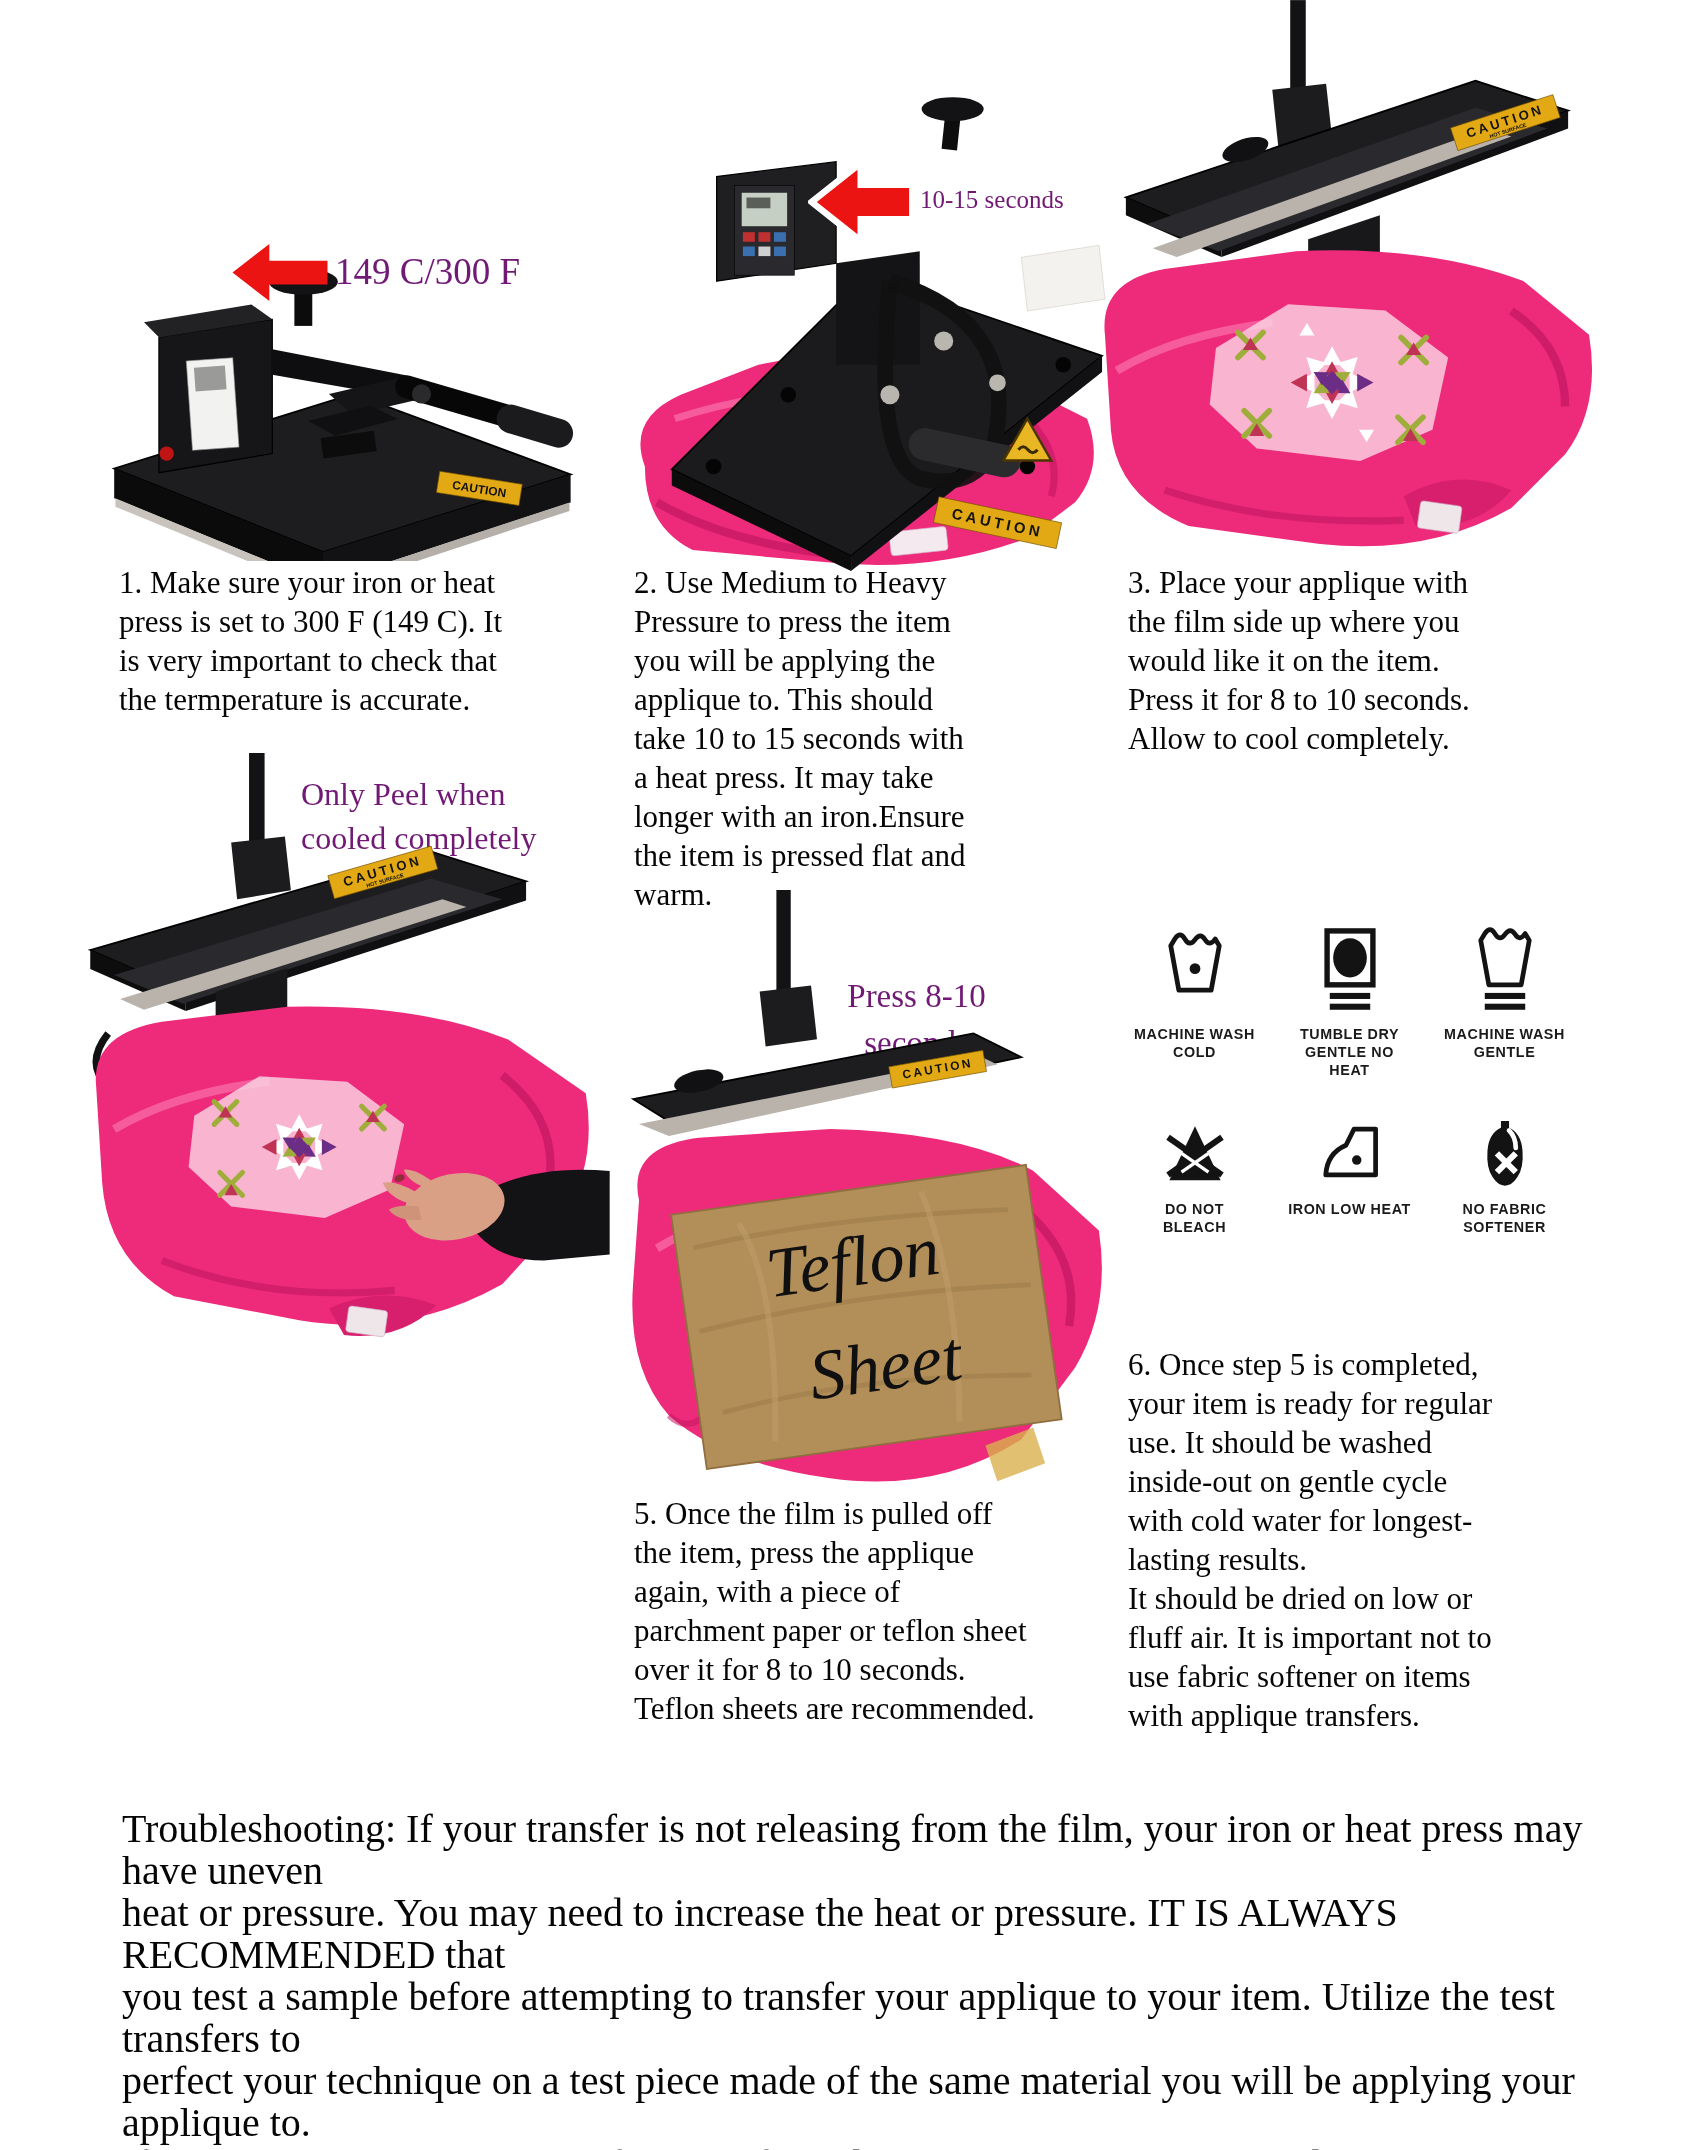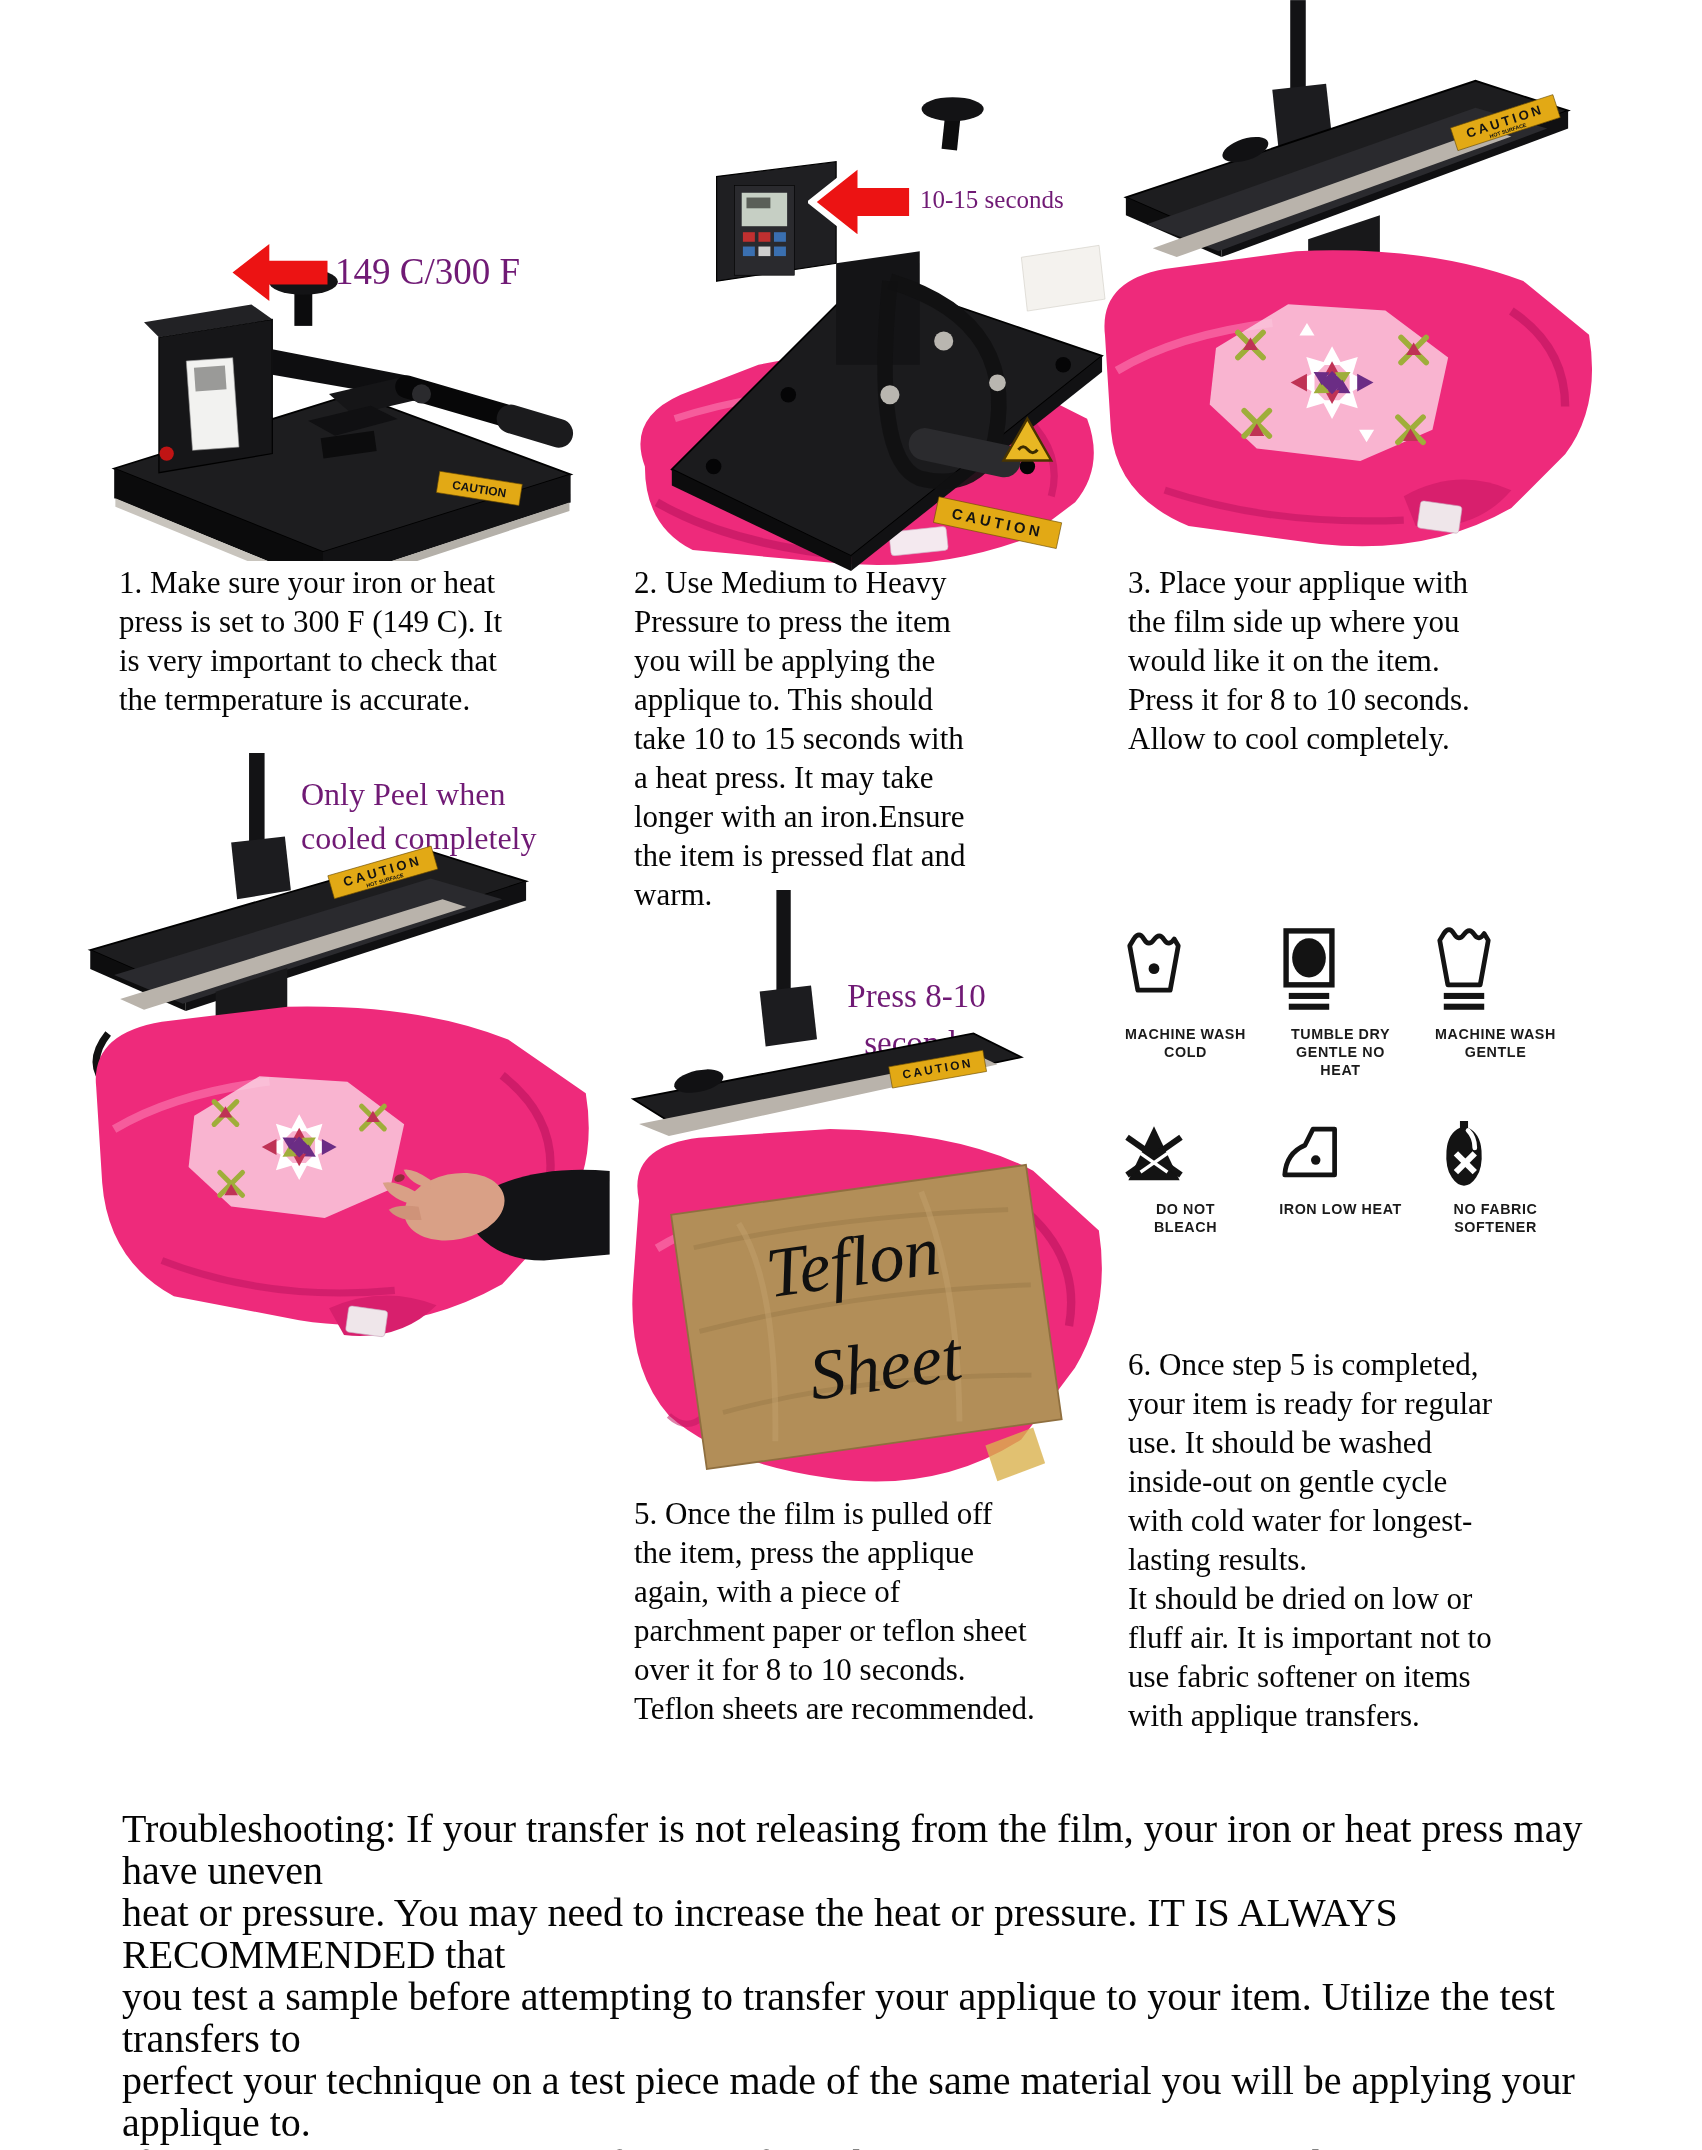--- a/index.html
+++ b/index.html
@@ -8,21 +8,21 @@
   .fig{position:absolute;}
   .fig svg{display:block;}
   .para{position:absolute;white-space:pre-line;font-size:31px;line-height:39px;color:#050505;}
   .annot-text{position:absolute;color:#701a75;}
   .temp-text{font-size:37px;}
   .time1-text{font-size:25px;}
   .peel-text{font-size:32px;line-height:44px;white-space:normal;}
   .press2-text{font-size:33px;line-height:47px;text-align:center;white-space:normal;}
   .trouble{font-size:40px;line-height:42px;}
   .care-row{position:absolute;left:1123px;width:466px;display:flex;}
-  .care-cell{width:143px;margin-right:12px;display:flex;flex-direction:column;}
+  .care-cell{width:143px;margin-right:12px;display:flex;flex-direction:column;align-items:center;}
   .care-cell:last-child{margin-right:0;}
   .care-label{margin-top:9.6px;font-family:"Liberation Sans",sans-serif;font-weight:700;
               font-size:14.3px;line-height:18px;text-align:center;color:#1a1a1a;letter-spacing:0.6px;width:125px;}
   .arrow{position:absolute;}
 </style>
 </head>
 <body>
 
 <div class="page">
 

